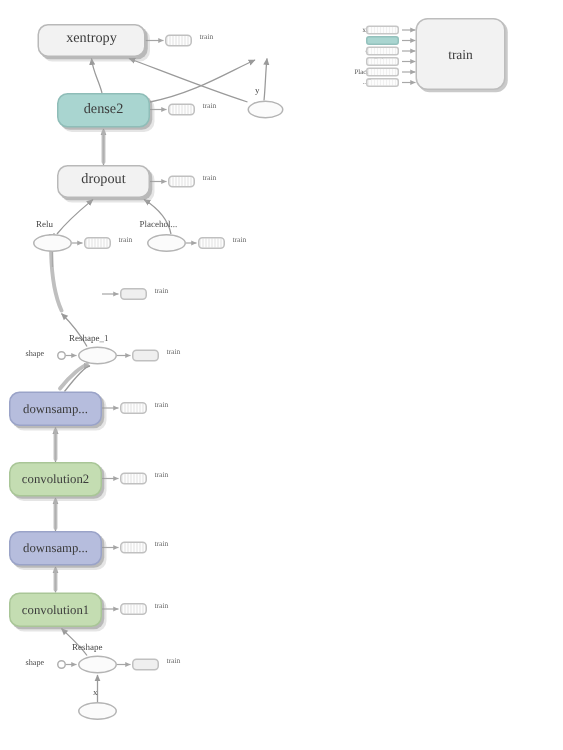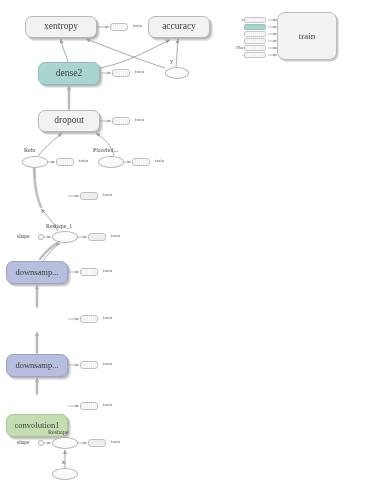--- a/index.html
+++ b/index.html
@@ -153,36 +153,36 @@
       <path d="M268,48 L277,48"></path>
       <path d="M268,55 L277,55"></path>
     </g>
   </svg>
 
   <div class="layer">
 
     <div class="node gray" style="left:25px;top:16px;width:72px;height:22px;font-size:9.5px;">
       <span>xentropy</span>
     </div>
-    <div class="node gray" style="left:148px;top:16px;width:62px;height:22px;font-size:9.5px;">
-      <span>accuracy</span>
-    </div>
     <div class="node teal" style="left:38px;top:62px;width:62px;height:23px;font-size:9.5px;">
       <span>dense2</span>
     </div>
     <div class="node gray" style="left:38px;top:110px;width:62px;height:22px;font-size:9.5px;">
       <span>dropout</span>
     </div>
     <div class="node blue" style="left:6px;top:261px;width:62px;height:23px;font-size:8.5px;">
       <span>downsamp...</span>
     </div>
+    <div class="node green" style="left:6px;top:308px;width:62px;height:23px;font-size:8.5px;">
+      <span>convolution2</span>
+    </div>
     <div class="node blue" style="left:6px;top:354px;width:62px;height:23px;font-size:8.5px;">
       <span>downsamp...</span>
     </div>
-    <div class="node green" style="left:6px;top:414px;width:62px;height:23px;font-size:8.5px;">
+    <div class="node green" style="left:6px;top:395px;width:62px;height:23px;font-size:8.5px;">
       <span>convolution1</span>
     </div>
 
     <div class="oval" style="left:165px;top:67px;width:24px;height:12px;"></div>
     <div class="olabel" style="left:170px;top:58px;font-size:6px;">y</div>
 
     <div class="oval" style="left:22px;top:156px;width:26px;height:12px;"></div>
     <div class="olabel" style="left:24px;top:147px;font-size:6px;">Relu</div>
 
     <div class="oval" style="left:98px;top:156px;width:26px;height:12px;"></div>

